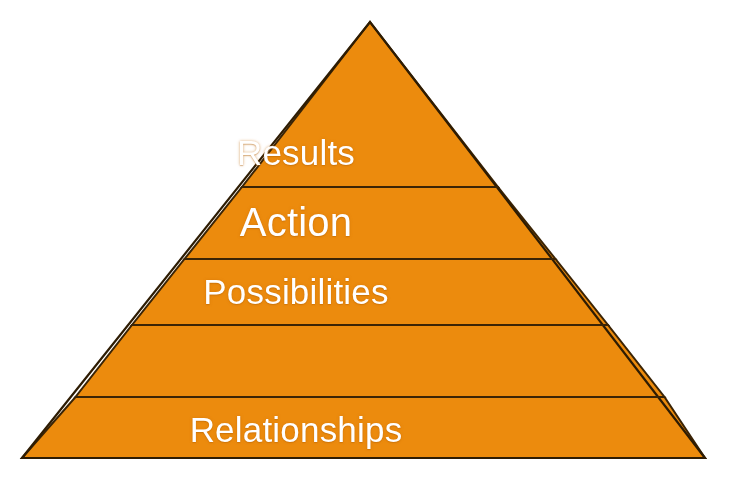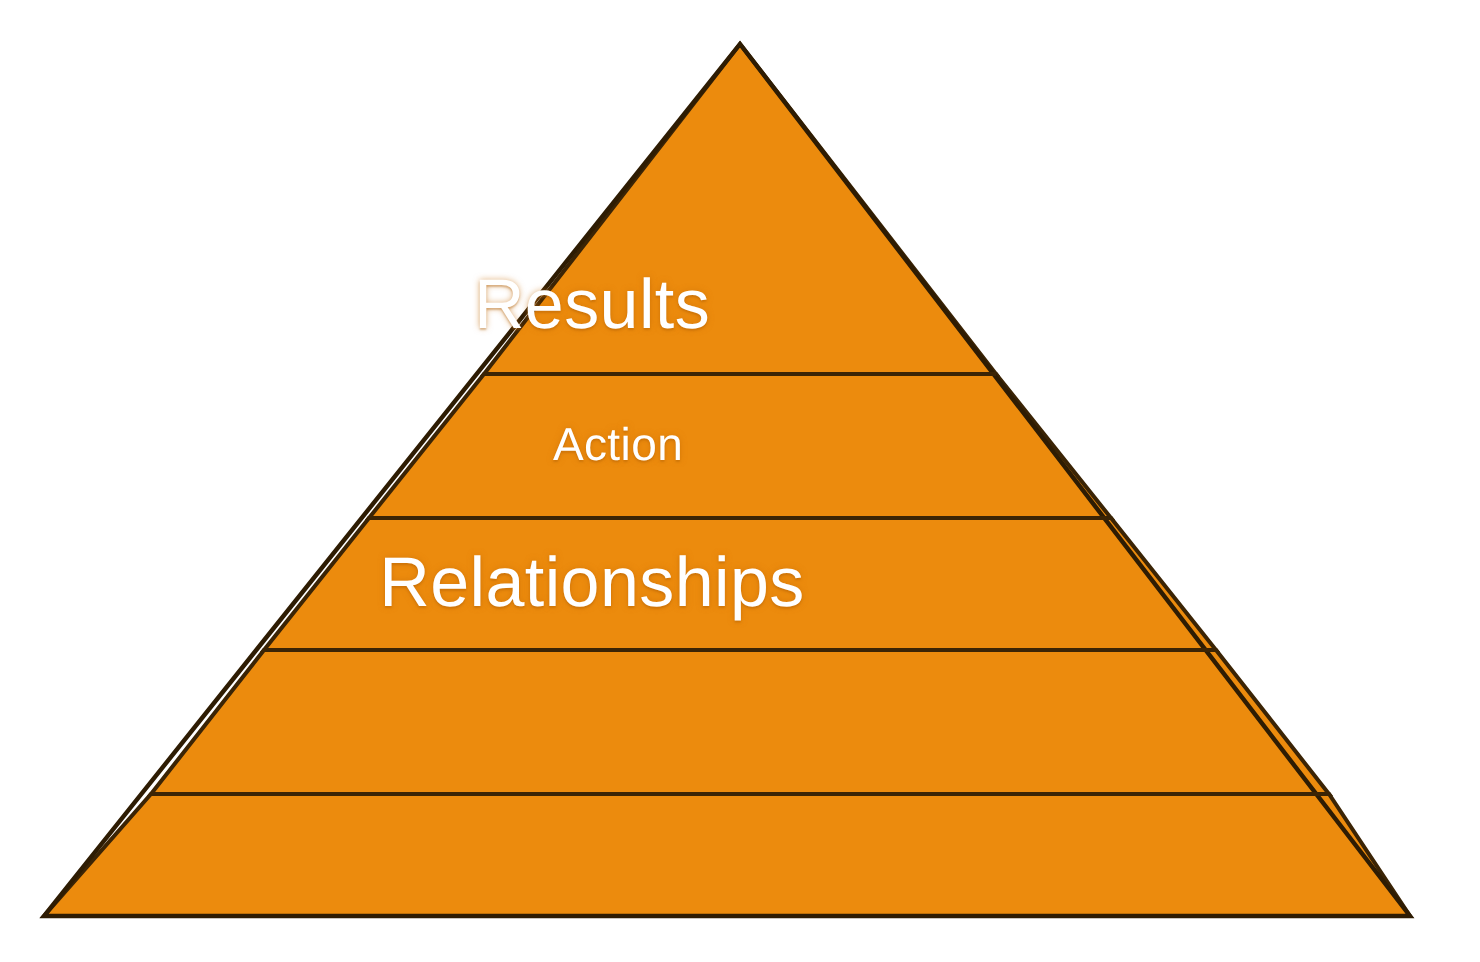--- a/index.html
+++ b/index.html
@@ -35,21 +35,21 @@
     color: #ffffff;
     font-family: "Liberation Sans", sans-serif;
     font-weight: 400;
     letter-spacing: 0.2px;
     white-space: nowrap;
     text-shadow: 0 0 3px rgba(200,110,10,0.55), 0 1px 1px rgba(160,85,5,0.35);
     pointer-events: none;
     -webkit-font-smoothing: antialiased;
   }
   #label-results        { top: 131px; font-size: 35px; line-height: 44px; }
-  #label-action         { top: 200px; font-size: 23px; line-height: 44px; padding-left: 13px; }
+  #label-action         { top: 200px; font-size: 40px; line-height: 44px; }
   #label-opportunities  { top: 270px; font-size: 35px; line-height: 44px; }
   #label-possibilities  { top: 339px; font-size: 35px; line-height: 44px; }
   #label-relationships  { top: 408px; font-size: 35px; line-height: 44px; }
 </style>
 </head>
 <body>
 
 <div id="stage">
 
   <svg id="pyramid-svg" viewBox="0 0 740 481">
@@ -69,17 +69,18 @@
     <line x1="242" y1="187" x2="498" y2="187" stroke="#3B2405" stroke-width="2"></line>
     <line x1="184.5" y1="259" x2="555.5" y2="259" stroke="#3B2405" stroke-width="2"></line>
     <line x1="132" y1="325" x2="608" y2="325" stroke="#3B2405" stroke-width="2"></line>
     <line x1="75.5" y1="397" x2="664.5" y2="397" stroke="#3B2405" stroke-width="2"></line>
   </svg>
 
   <div class="tier-label" id="label-results">Results</div>
 
   <div class="tier-label" id="label-action">Action</div>
 
-  <div class="tier-label" id="label-opportunities">Relationships</div>
+  <div class="tier-label" id="label-opportunities">Possibilities</div>
 
 
+  <div class="tier-label" id="label-relationships">Relationships</div>
 
 </div>
 
 </body></html>

